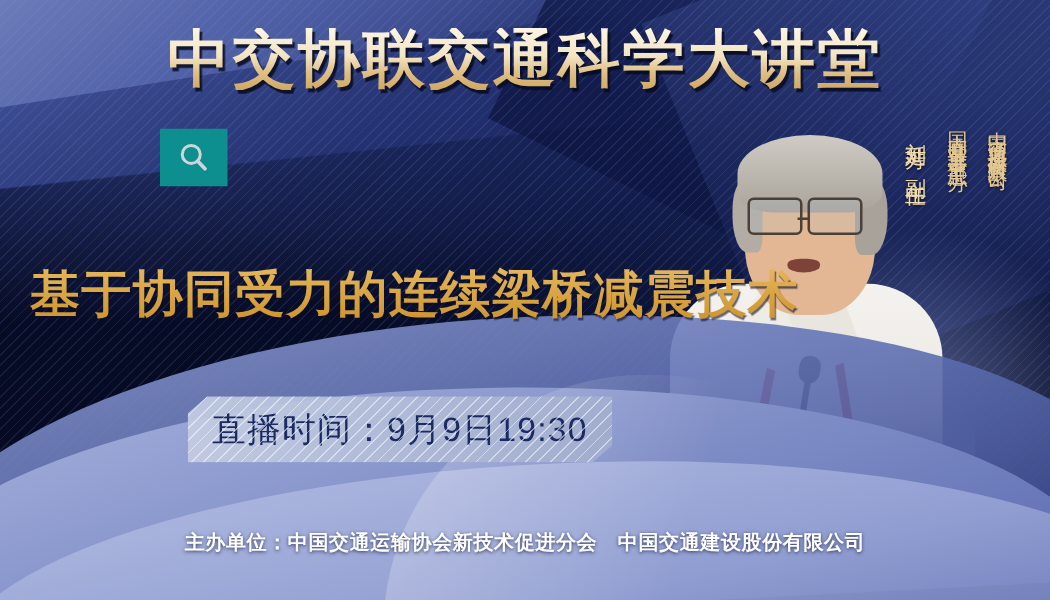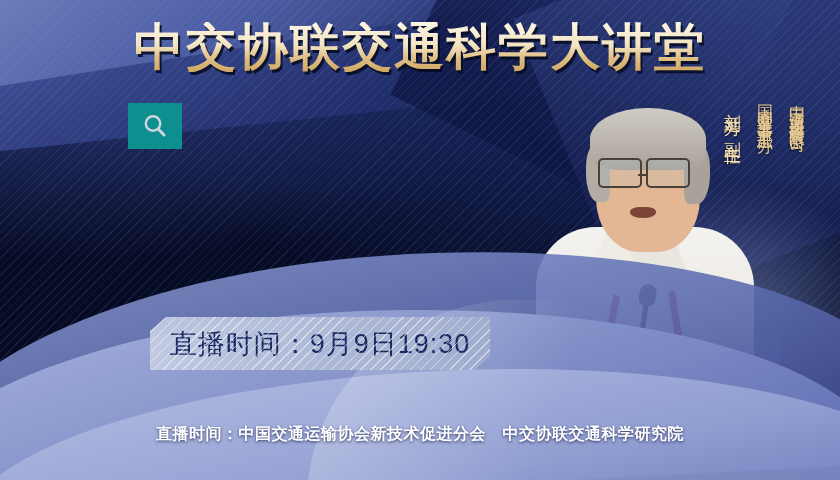--- a/index.html
+++ b/index.html
@@ -205,25 +205,26 @@
 
   <div class="sub-wrap">
     <div class="sub-icon">
       <svg width="28" height="28" viewBox="0 0 28 28" aria-hidden="true">
         <circle cx="12" cy="11.5" r="7.2" fill="none" stroke="#cdd6db" stroke-width="2.4"></circle>
         <line x1="17.2" y1="17" x2="23" y2="23" stroke="#cdd6db" stroke-width="3" stroke-linecap="round"></line>
       </svg>
     </div>
   </div>
 
+  <div class="headline">基于协同受力的连续梁桥减震技术</div>
 
   <div class="time-pill">
     <div class="pill-stripes"></div>
     <span>直播时间：9月9日19:30</span>
   </div>
 
   <div class="vcol speaker">刘延芳　副主任</div>
   <div class="vcol c2">中国交通建设股份有限公司</div>
   <div class="vcol c1">国内直营业务事业部总工办</div>
 
-  <div class="footer">直播时间：中国交通运输协会新技术促进分会　中交协联交通科学研究院</div>
+  <div class="footer">主办单位：中国交通运输协会新技术促进分会　中国交通建设股份有限公司</div>
 
 </div>
 
 </body></html>

